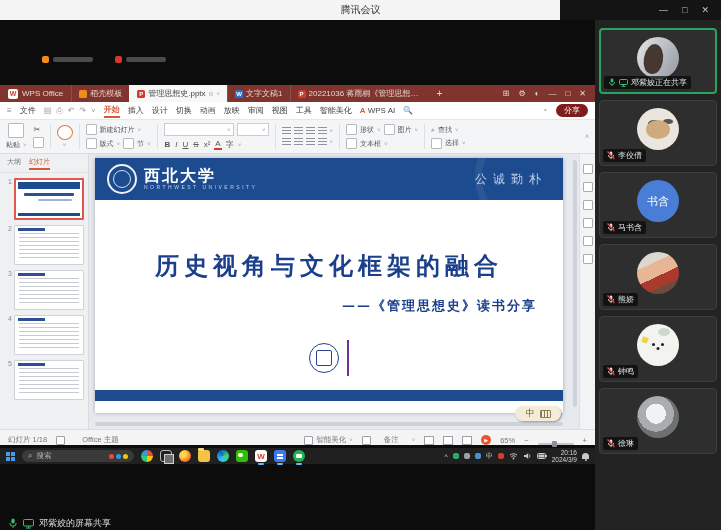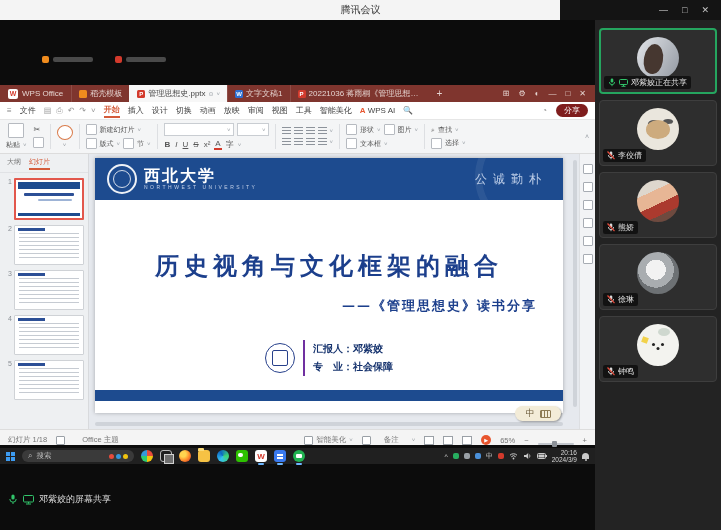--- a/index.html
+++ b/index.html
@@ -151,21 +151,21 @@
   .a-docs div{position:absolute;left:3px;top:4px;width:6px;height:1.5px;background:#fff;box-shadow:0 3px 0 #fff;}
   .a-meet{background:#21b351;border-radius:50%;}
   .a-meet div{position:absolute;left:3px;top:4px;width:6px;height:4px;background:#fff;border-radius:1px;}
   .tray{margin-left:auto;display:flex;align-items:center;gap:5px;color:#c9c9c9;font-size:7px;}
   .tdot{width:6px;height:6px;border-radius:2px;}
   .clock{text-align:right;font-size:6.5px;line-height:7px;color:#d6d6d6;}
   .bell{width:7px;height:6px;background:#c9c9c9;border-radius:3.5px 3.5px 0 0;position:relative;}
   .bell div{position:absolute;left:2.5px;bottom:-2px;width:2px;height:2px;border-radius:50%;background:#c9c9c9;}
 
   
-  .banner{position:absolute;left:8px;bottom:24px;display:flex;align-items:center;gap:5px;font-size:9px;color:#ddd;}
+  .banner{position:absolute;left:8px;bottom:0;display:flex;align-items:center;gap:5px;font-size:9px;color:#ddd;}
 
   
   .sidebar{position:absolute;top:20px;right:0;width:126px;height:510px;background:#232323;z-index:5;
            padding:8px 4px;box-sizing:border-box;display:flex;flex-direction:column;gap:6px;}
   .tile{height:66px;background:#2e2e2e;border:1px solid #3e3e3e;border-radius:4px;position:relative;
         box-sizing:border-box;flex:0 0 auto;}
   .tile.sharing{border:2px solid #25a55f;}
   .avatar{width:42px;height:42px;border-radius:50%;position:relative;overflow:hidden;margin:7px auto 0;}
   .chip{position:absolute;left:3px;bottom:3px;display:flex;align-items:center;gap:3px;
         background:rgba(8,8,8,.72);border-radius:2px;padding:1px 4px;font-size:8px;color:#e3e3e3;
@@ -448,24 +448,20 @@
             <span class="motto">公诚勤朴</span>
             <div class="band-mark"></div>
           </div>
           <div class="slide-title">历史视角与文化框架的融合</div>
           <div class="slide-sub">——《管理思想史》读书分享</div>
           <div class="presenter">
             <div class="seal">
                 <div class="inner"></div>
               </div>
             <div class="pline"></div>
-            <div class="ptexts">
-              <div>汇报人：邓紫姣</div>
-              <div>专　业：社会保障</div>
-            </div>
           </div>
           <div class="slide-foot"></div>
         </div>
         <div class="hscroll"></div>
         <div class="vscroll"></div>
         <div class="ime">
           <span>中</span>
           <span class="kbd"></span>
         </div>
       </div>
@@ -619,57 +615,71 @@
       <svg width="8" height="9">
           <rect x="2.7" y="0.5" width="2.6" height="4" rx="1.3" fill="#d9d9d9"></rect>
           <path d="M1.4 4a2.6 2.6 0 0 0 5.2 0" fill="none" stroke="#d9d9d9" stroke-width="0.9"></path>
           <line x1="4" y1="6.5" x2="4" y2="8.2" stroke="#d9d9d9" stroke-width="0.9"></line>
           <line x1="0.5" y1="0.5" x2="7.5" y2="8.2" stroke="#e74c3c" stroke-width="1.2"></line>
         </svg>
       <span>李佼倩</span>
     </div>
   </div>
 
+  <div class="tile">
+    <div class="avatar av3">
+      <span>书含</span>
+    </div>
+    <div class="chip">
+      <svg width="8" height="9">
+          <rect x="2.7" y="0.5" width="2.6" height="4" rx="1.3" fill="#d9d9d9"></rect>
+          <path d="M1.4 4a2.6 2.6 0 0 0 5.2 0" fill="none" stroke="#d9d9d9" stroke-width="0.9"></path>
+          <line x1="4" y1="6.5" x2="4" y2="8.2" stroke="#d9d9d9" stroke-width="0.9"></line>
+          <line x1="0.5" y1="0.5" x2="7.5" y2="8.2" stroke="#e74c3c" stroke-width="1.2"></line>
+        </svg>
+      <span>马书含</span>
+    </div>
+  </div>
 
   <div class="tile">
     <div class="avatar av4"></div>
     <div class="chip">
       <svg width="8" height="9">
           <rect x="2.7" y="0.5" width="2.6" height="4" rx="1.3" fill="#d9d9d9"></rect>
           <path d="M1.4 4a2.6 2.6 0 0 0 5.2 0" fill="none" stroke="#d9d9d9" stroke-width="0.9"></path>
           <line x1="4" y1="6.5" x2="4" y2="8.2" stroke="#d9d9d9" stroke-width="0.9"></line>
           <line x1="0.5" y1="0.5" x2="7.5" y2="8.2" stroke="#e74c3c" stroke-width="1.2"></line>
         </svg>
       <span>熊娇</span>
     </div>
   </div>
 
 
   <div class="tile">
+    <div class="avatar av7">
+      <div class="eyes"></div>
+        <div class="ear"></div>
+        <div class="star"></div>
+    </div>
+    <div class="chip">
+      <svg width="8" height="9">
+          <rect x="2.7" y="0.5" width="2.6" height="4" rx="1.3" fill="#d9d9d9"></rect>
+          <path d="M1.4 4a2.6 2.6 0 0 0 5.2 0" fill="none" stroke="#d9d9d9" stroke-width="0.9"></path>
+          <line x1="4" y1="6.5" x2="4" y2="8.2" stroke="#d9d9d9" stroke-width="0.9"></line>
+          <line x1="0.5" y1="0.5" x2="7.5" y2="8.2" stroke="#e74c3c" stroke-width="1.2"></line>
+        </svg>
+      <span>钟鸣</span>
+    </div>
+  </div>
+
+  <div class="tile">
     <div class="avatar av6"></div>
     <div class="chip">
       <svg width="8" height="9">
           <rect x="2.7" y="0.5" width="2.6" height="4" rx="1.3" fill="#d9d9d9"></rect>
           <path d="M1.4 4a2.6 2.6 0 0 0 5.2 0" fill="none" stroke="#d9d9d9" stroke-width="0.9"></path>
           <line x1="4" y1="6.5" x2="4" y2="8.2" stroke="#d9d9d9" stroke-width="0.9"></line>
           <line x1="0.5" y1="0.5" x2="7.5" y2="8.2" stroke="#e74c3c" stroke-width="1.2"></line>
         </svg>
       <span>徐琳</span>
     </div>
   </div>
-
-  <div class="tile">
-    <div class="avatar av7">
-      <div class="eyes"></div>
-        <div class="ear"></div>
-        <div class="star"></div>
-    </div>
-    <div class="chip">
-      <svg width="8" height="9">
-          <rect x="2.7" y="0.5" width="2.6" height="4" rx="1.3" fill="#d9d9d9"></rect>
-          <path d="M1.4 4a2.6 2.6 0 0 0 5.2 0" fill="none" stroke="#d9d9d9" stroke-width="0.9"></path>
-          <line x1="4" y1="6.5" x2="4" y2="8.2" stroke="#d9d9d9" stroke-width="0.9"></line>
-          <line x1="0.5" y1="0.5" x2="7.5" y2="8.2" stroke="#e74c3c" stroke-width="1.2"></line>
-        </svg>
-      <span>钟鸣</span>
-    </div>
-  </div>
 </div>
 
 </body></html>

